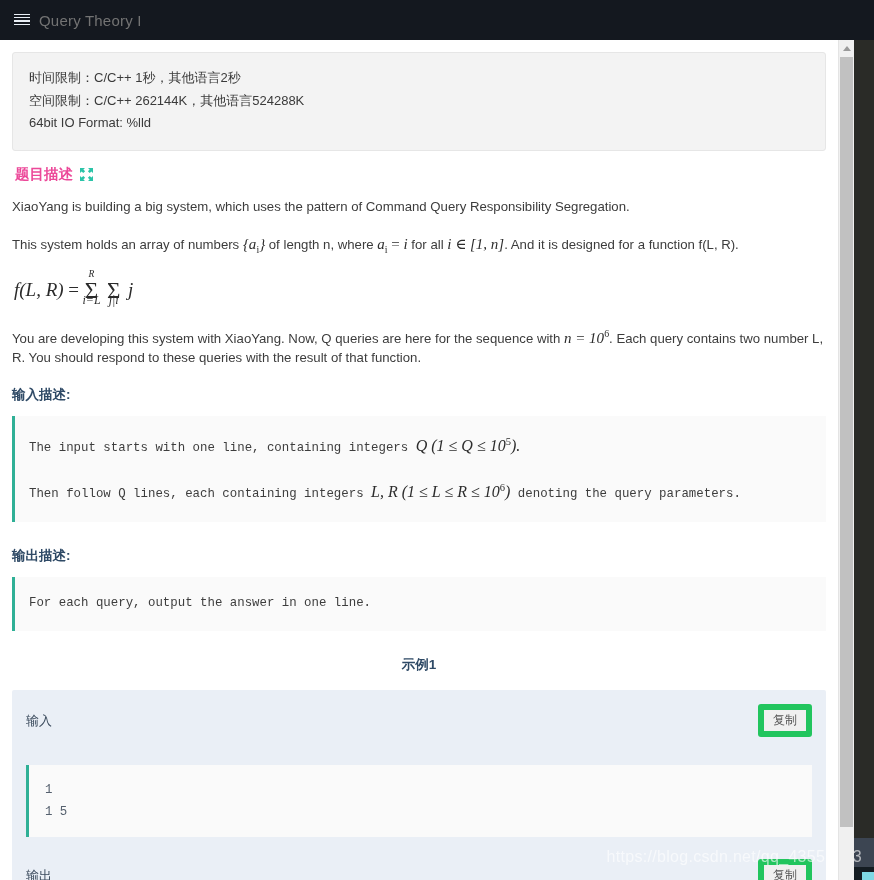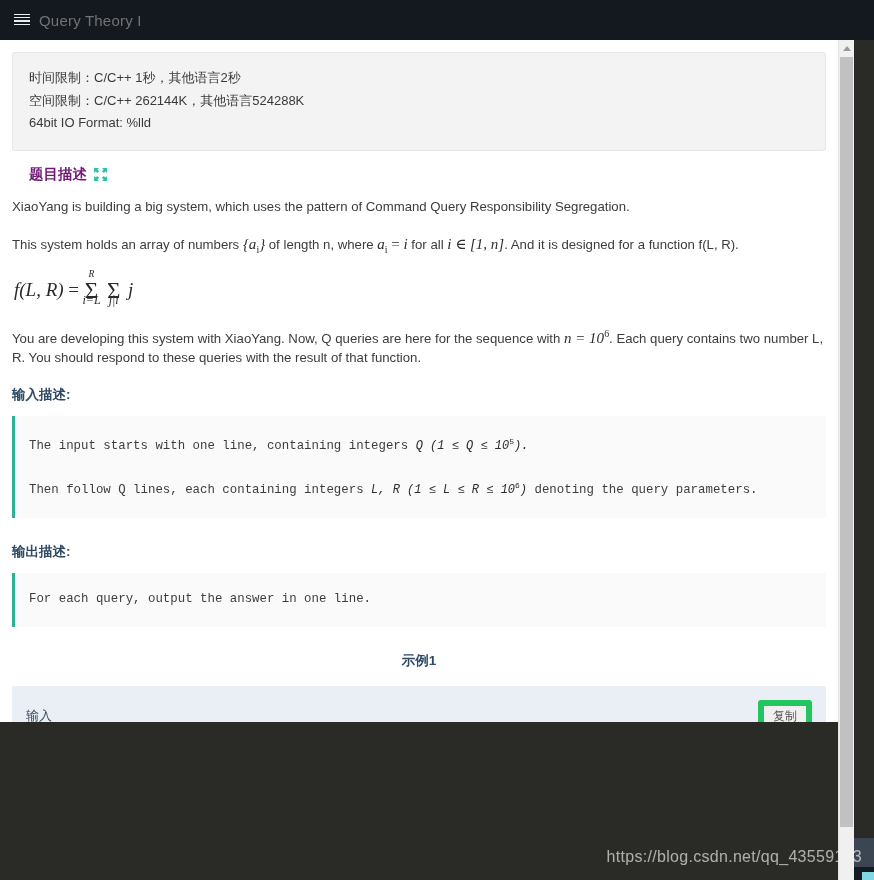--- a/index.html
+++ b/index.html
@@ -49,21 +49,21 @@
     top: 40px; left: 0;
     width: 874px; height: 840px;
     background: #2a2b27;
   }
 
   
   .panel {
     position: absolute;
     top: 40px; left: 0;
     width: 838px;
-    height: 682px;
+    height: 840px;
     background: #ffffff;
     overflow: hidden;
   }
   .panel-inner {
     padding: 12px 12px 0 12px;
   }
 
   
   .limits {
     background: #f3f3f3;
@@ -74,23 +74,23 @@
   }
   .limits div {
     font-size: 13px;
     color: #3a3a3a;
     line-height: 22.5px;
   }
 
   
   h3.sec {
     font-size: 14.5px;
-    color: #701a75;
+    color: #ec4899;
     font-weight: bold;
-    margin: 0 0 13px 17px;
+    margin: 0 0 13px 3px;
     display: flex;
     align-items: center;
   }
   .expand-icon {
     display: inline-block;
     margin-left: 7px;
     width: 13px; height: 13px;
     position: relative;
   }
   .expand-icon svg { display: block; }
@@ -161,22 +161,22 @@
     padding: 16px 14px 18px 14px;
     margin: 0 0 25px 0;
     font-family: "Liberation Mono", "DejaVu Sans Mono", monospace;
     font-size: 12.4px;
     color: #3d3d3d;
     line-height: 20px;
   }
   .codeblock p { margin: 0 0 20px 0; }
   .codeblock p:last-child { margin-bottom: 0; }
   .codeblock .mth {
-    font-family: Liberation Mono, monospace;
-    font-size: 12px;
+    font-family: Liberation Serif, serif;
+    font-size: 16px;
   }
 
   
   .example-title {
     font-size: 13.5px;
     font-weight: bold;
     color: #2f4a66;
     margin: 0 0 16px 0;
     text-align: center;
   }

